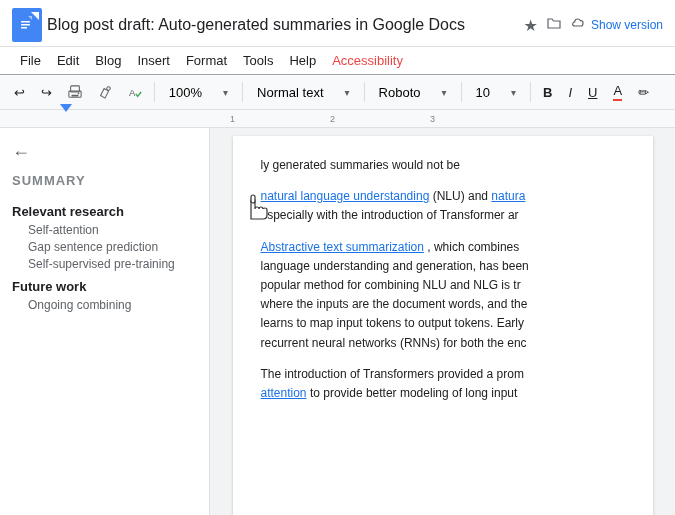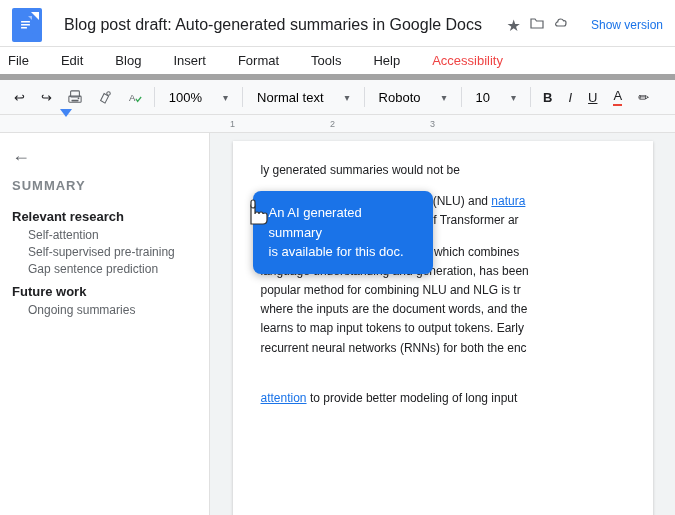--- a/index.html
+++ b/index.html
@@ -5,21 +5,21 @@
     * { margin: 0; padding: 0; box-sizing: border-box; }
     body { font-family: Arial, sans-serif; font-size: 13px; background: #f1f3f4; width: 675px; height: 515px; overflow: hidden; }
 
     
     .title-bar {
       display: flex;
       align-items: center;
       background: #fff;
       padding: 8px 12px 4px 12px;
       border-bottom: 1px solid #e0e0e0;
-      gap: 22px;
+      gap: 5px;
     }
     .doc-icon {
       width: 30px; height: 34px;
       background: #4285f4;
       border-radius: 2px;
       display: flex; align-items: center; justify-content: center;
       color: white; font-size: 10px; font-weight: bold;
       flex-shrink: 0;
       position: relative;
     }
@@ -38,23 +38,23 @@
     .title-icon { font-size: 16px; color: #5f6368; cursor: pointer; }
     .show-version {
       font-size: 12px; color: #1a73e8; cursor: pointer; margin-left: auto;
     }
 
     
     .menu-bar {
       display: flex;
       align-items: center;
       background: #fff;
-      padding: 2px 0;
-      gap: 16px;
-      border-bottom: 6px solid #a3a3a3;
+      padding: 2px 12px;
+      gap: 0;
+      border-bottom: 1px solid #a3a3a3;
     }
     .menu-item {
       padding: 4px 8px;
       font-size: 13px; color: #202124;
       cursor: pointer; border-radius: 3px;
     }
 
     
     .toolbar {
       display: flex;
@@ -296,34 +296,30 @@
 </div>
 
 <div class="main-area">
 
   <div class="sidebar">
     <span class="sidebar-back">←</span>
     <div class="sidebar-section-label">SUMMARY</div>
     <div class="outline-section">
       <div class="outline-item-h1">Relevant research</div>
       <div class="outline-item-h2">Self-attention</div>
+      <div class="outline-item-h2">Gap sentence prediction</div>
       <div class="outline-item-h2">Self-supervised pre-training</div>
-      <div class="outline-item-h2">Gap sentence prediction</div>
       <div class="outline-item-h1">Future work</div>
-      <div class="outline-item-h2">Ongoing summaries</div>
+      <div class="outline-item-h2">Ongoing combining</div>
     </div>
   </div>
 
   <div class="doc-area">
     <div class="doc-page">
 
-      <div class="ai-tooltip">
-        <span>An AI generated summary</span><br>
-        <span>is available for this doc.</span>
-      </div>
 
       <div class="cursor-overlay">
         <svg width="28" height="32" viewBox="0 0 28 32">
           <path d="M8 28 L8 10 Q8 8 10 8 Q12 8 12 10 L12 18 Q12 16 14 16 Q16 16 16 18 Q16 16 18 16 Q20 16 20 18 Q20 17 22 17 Q24 17 24 19 L24 24 Q24 28 20 28 Z" fill="#fff" stroke="#333" stroke-width="1.2"></path>
           <rect x="8" y="4" width="4" height="8" rx="2" fill="#fff" stroke="#333" stroke-width="1.2"></rect>
         </svg>
       </div>
 
       <div class="doc-text">
         <span>ly generated summaries would not be</span>
@@ -338,20 +334,20 @@
       <div class="doc-text">
         <span class="doc-link">Abstractive text summarization</span>
         <span>, which combines</span><br>
         <span>language understanding and generation, has been</span><br>
         <span>popular method for combining NLU and NLG is tr</span><br>
         <span>where the inputs are the document words, and the</span><br>
         <span>learns to map input tokens to output tokens. Early</span><br>
         <span>recurrent neural networks (RNNs) for both the enc</span>
       </div>
       <div class="doc-text">
-        <br>
+        <span>The introduction of Transformers provided a prom</span><br>
         <span class="doc-link">attention</span>
         <span> to provide better modeling of long input</span>
       </div>
     </div>
   </div>
 
 </div>
 
 </body></html>

